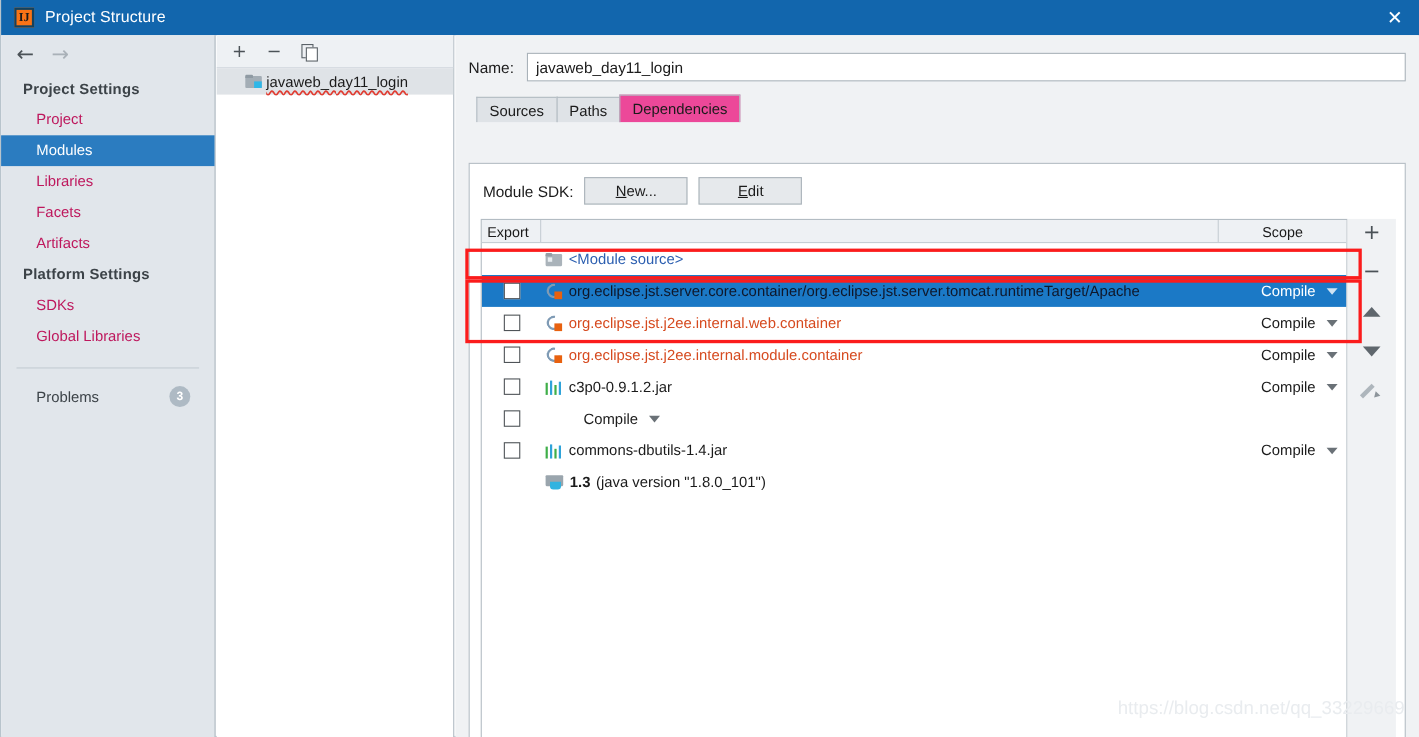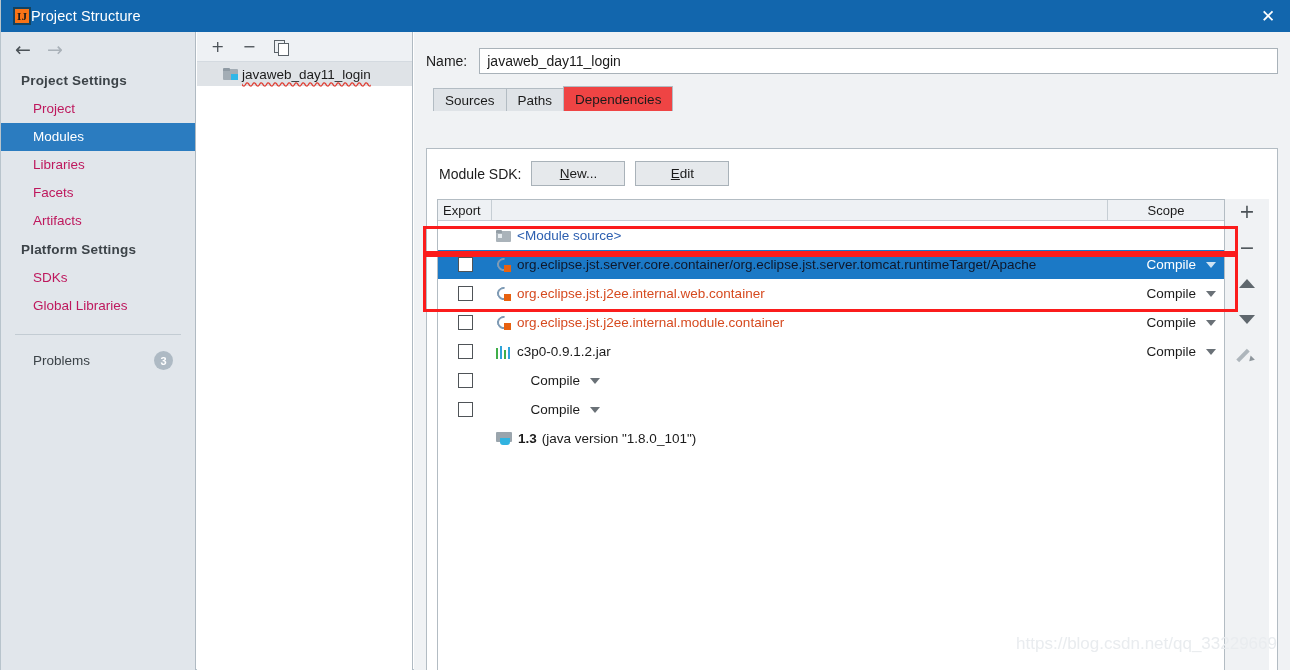--- a/index.html
+++ b/index.html
@@ -18,21 +18,21 @@
   }
 
   
   .titlebar {
     position: absolute; top: 0; left: 0;
     width: 1290px; height: 32px;
     background: #1266ad;
     display: flex; align-items: center;
   }
   .tb-icon {
-    width: 18px; height: 18px; margin-left: 12px; 
+    width: 18px; height: 18px; margin-left: 12px; margin-right: 10px;
     background: #f97316; border: 2px solid #12425f;
     display: flex; align-items: center; justify-content: center;
     font-size: 11px; font-weight: bold; color: #1a1a1a;
     font-family: "Liberation Serif", serif; line-height: 1;
   }
   .tb-title {
     color: #ffffff; font-size: 14.5px; letter-spacing: 0.1px;
   }
   .tb-close {
     position: absolute; right: 0; top: 0;
@@ -168,21 +168,21 @@
     position: relative; z-index: 2;
   }
   .tab {
     height: 23px; padding: 0 11px;
     display: flex; align-items: center;
     font-size: 13.5px; color: #1b1b1b;
     background: #dfe3e7; border: 1px solid #b3bcc3;
     border-bottom: none; margin-right: -1px; cursor: pointer;
   }
   .tab.active {
-    background: #ef4444; height: 25px;
+    background: #ec4899; height: 25px;
     border-color: #b3bcc3; color: #1b1b1b;
     position: relative; z-index: 3;
   }
 
   .tabpanel {
     position: absolute; top: 116px; left: 12px;
     width: 852px; height: 540px;
     background: #ffffff;
     border: 1px solid #b3bcc3;
   }
@@ -553,20 +553,29 @@
               <div class="scope-cell">
                 <span class="scope-text">Compile</span>
                 <span class="scope-caret"></span>
               </div>
             </div>
 
             <div class="tr">
               <div class="cb-cell">
                 <span class="cb"></span>
               </div>
+              <div class="lbl-cell">
+                <span class="ic-jar">
+                    <i></i>
+                    <i></i>
+                    <i></i>
+                    <i></i>
+                  </span>
+                <span class="ent-label">commons-dbutils-1.4.jar</span>
+              </div>
               <div class="scope-cell">
                 <span class="scope-text">Compile</span>
                 <span class="scope-caret"></span>
               </div>
             </div>
 
             <div class="tr">
               <div class="cb-cell"></div>
               <div class="lbl-cell indent-1">
                 <span class="ic-sdk">

